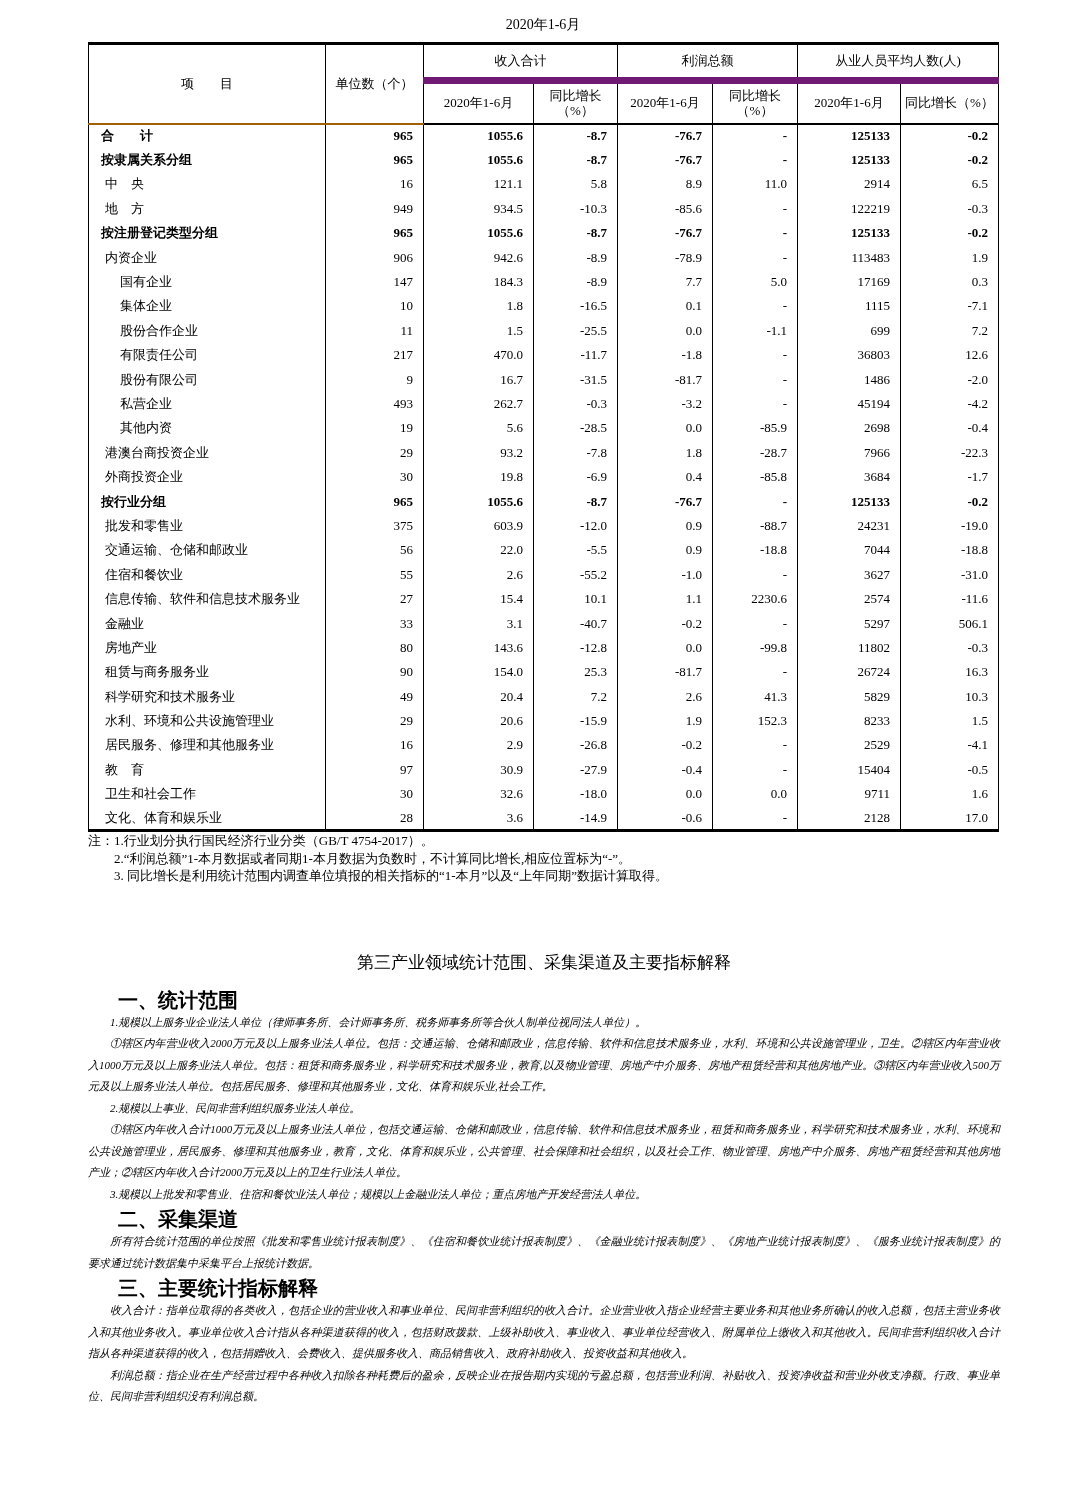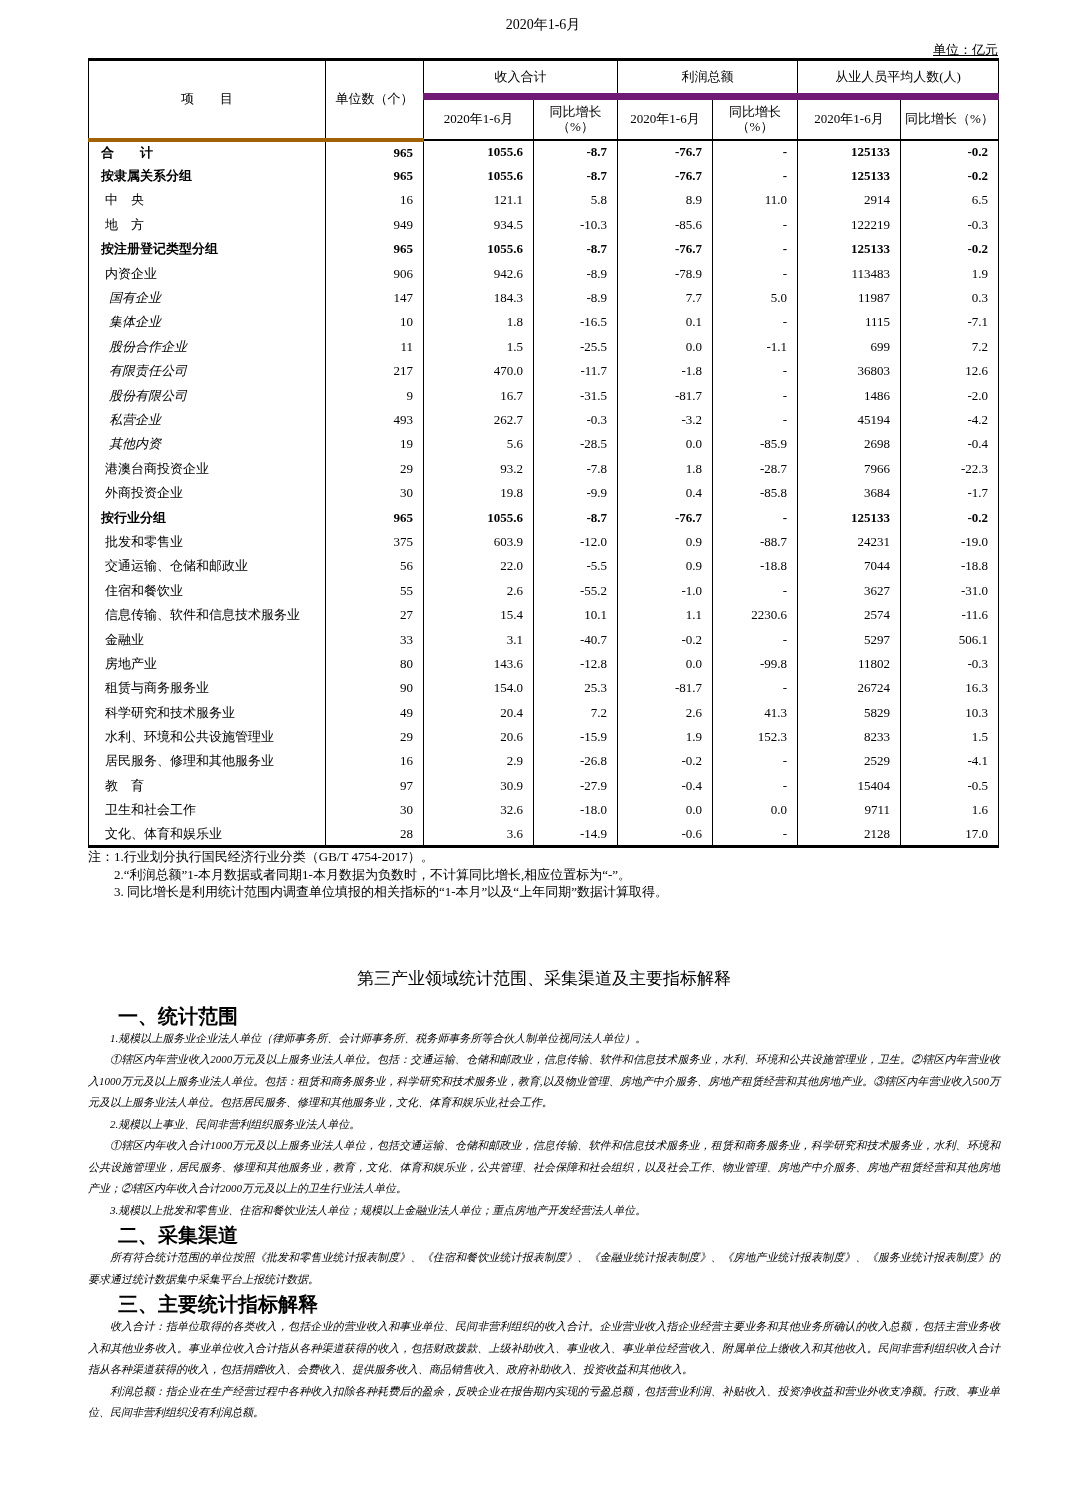--- a/index.html
+++ b/index.html
@@ -42,27 +42,27 @@
     white-space: nowrap;
   }
   thead th {
     font-weight: normal;
     text-align: center;
     vertical-align: middle;
     border-bottom: 7px solid #701a75;
   }
   thead tr.h1 th { height: 37px; }
   thead tr.h2 th { height: 43px; border-bottom: 2px solid #000; }
-  thead th.rspan { border-bottom: 4px solid #a16207; }
+  thead th.rspan { border-bottom: 2px solid #a16207; }
   .yoy-stack { line-height: 15px; }
   tbody td { height: 24.4px; vertical-align: middle; }
   td.label { text-align: left; }
   td.label.ind0 { padding-left: 12px; }
   td.label.ind1 { padding-left: 16px; }
-  td.label.ind2 { padding-left: 20px; font-style: italic; }
+  td.label.ind2 { padding-left: 31px; }
   td.num { text-align: right; padding-right: 10px; }
   tr.bold { font-weight: bold; }
 
   .notes {
     font-size: 13px;
     line-height: 17.5px;
     margin-top: 0;
     width: 910px;
   }
   .note-line { padding-left: 26px; }
@@ -90,23 +90,20 @@
     font-style: italic;
   }
 </style>
 </head>
 <body>
 
 <div class="page">
 
   <div class="doc-title">2020年1-6月</div>
 
-  <div class="unit-row">
-    <span class="unit-label">单位：亿元</span>
-  </div>
 
   <table class="stat">
     <colgroup>
       <col style="width:237px">
       <col style="width:98px">
       <col style="width:110px">
       <col style="width:84px">
       <col style="width:95px">
       <col style="width:85px">
       <col style="width:103px">
@@ -196,21 +193,21 @@
           <td class="num">113483</td>
           <td class="num">1.9</td>
         </tr>
         <tr>
           <td class="label ind2">国有企业</td>
           <td class="num">147</td>
           <td class="num">184.3</td>
           <td class="num">-8.9</td>
           <td class="num">7.7</td>
           <td class="num">5.0</td>
-          <td class="num">11987</td>
+          <td class="num">17169</td>
           <td class="num">0.3</td>
         </tr>
         <tr>
           <td class="label ind2">集体企业</td>
           <td class="num">10</td>
           <td class="num">1.8</td>
           <td class="num">-16.5</td>
           <td class="num">0.1</td>
           <td class="num">-</td>
           <td class="num">1115</td>
@@ -273,21 +270,21 @@
           <td class="num">-7.8</td>
           <td class="num">1.8</td>
           <td class="num">-28.7</td>
           <td class="num">7966</td>
           <td class="num">-22.3</td>
         </tr>
         <tr>
           <td class="label ind1">外商投资企业</td>
           <td class="num">30</td>
           <td class="num">19.8</td>
-          <td class="num">-9.9</td>
+          <td class="num">-6.9</td>
           <td class="num">0.4</td>
           <td class="num">-85.8</td>
           <td class="num">3684</td>
           <td class="num">-1.7</td>
         </tr>
         <tr class="bold">
           <td class="label ind0">按行业分组</td>
           <td class="num">965</td>
           <td class="num">1055.6</td>
           <td class="num">-8.7</td>

